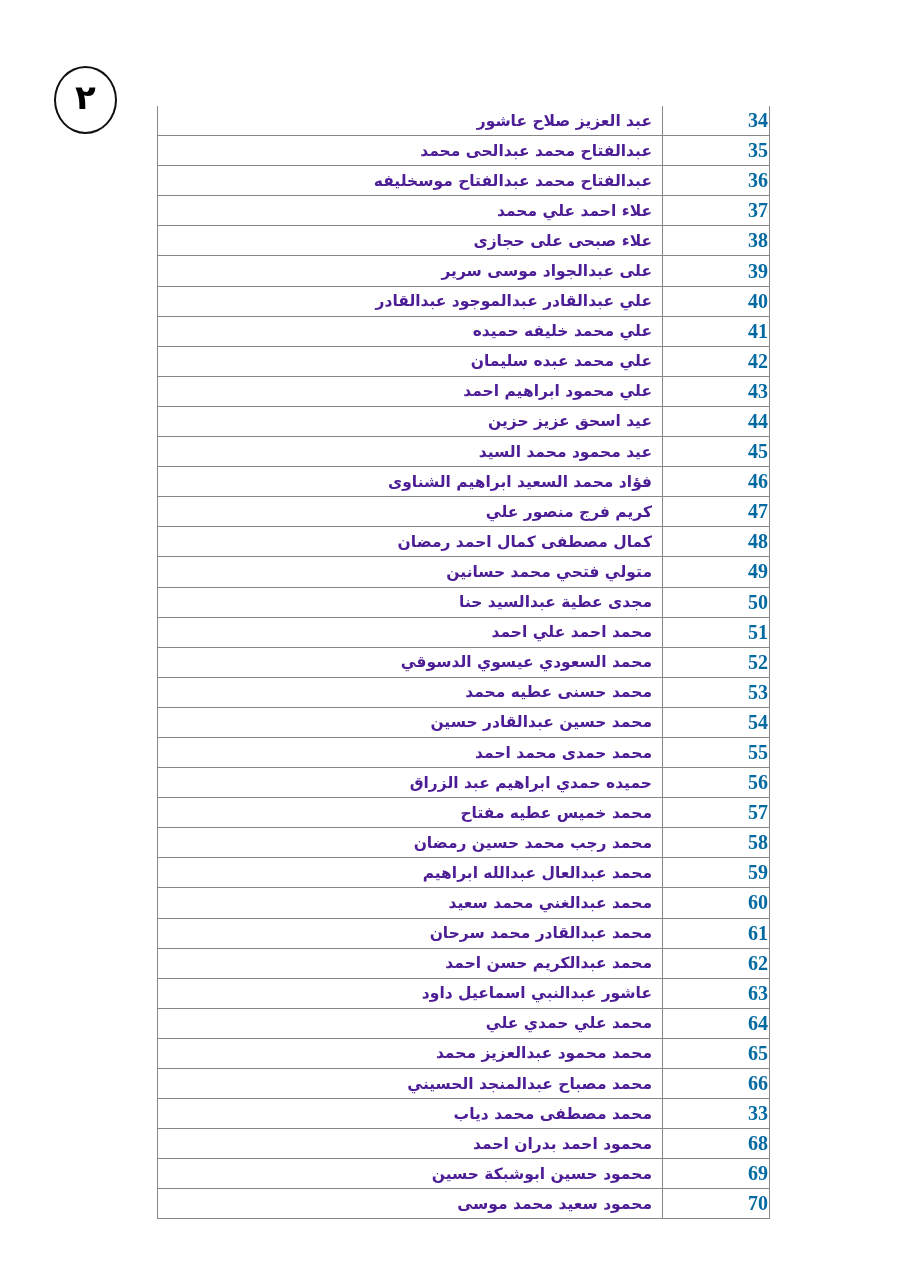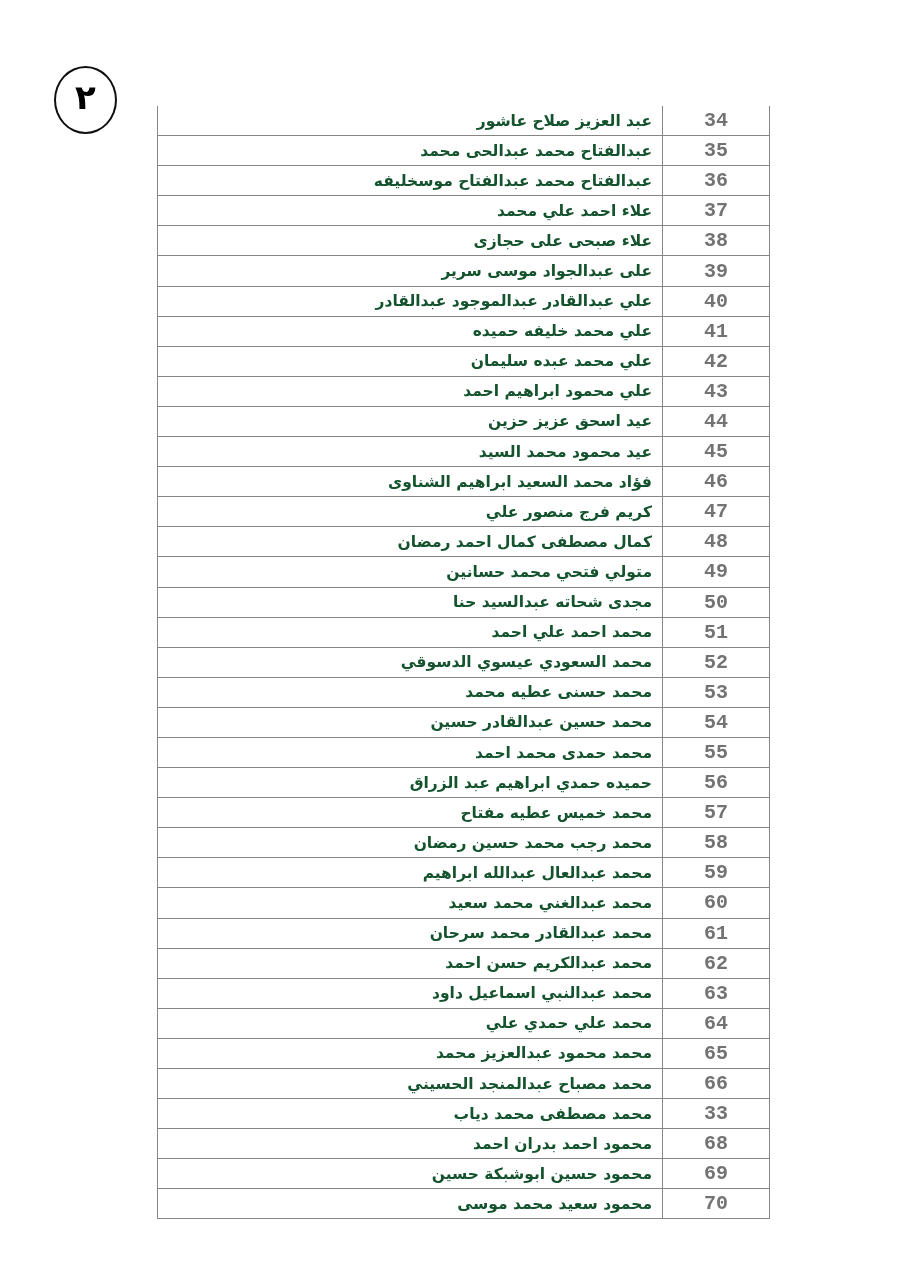--- a/index.html
+++ b/index.html
@@ -51,33 +51,33 @@
     height: 27.1px;
     overflow: hidden;
     white-space: nowrap;
   }
   
   table.names-table tr:first-child td {
     border-top: none;
   }
   td.num {
     width: 104px;
-    text-align: center;
+    text-align: right;
     font-weight: bold;
     font-size: 20px;
-    color: #737373;
-    font-family: Liberation Mono, monospace;
+    color: #0369a1;
+    font-family: Liberation Serif, serif;
   }
   td.name {
     text-align: right;
     padding-right: 10px;
     padding-left: 6px;
     font-weight: bold;
     font-size: 15.5px;
-    color: #14532d;
+    color: #4c1d95;
     font-family: "DejaVu Sans", sans-serif;
   }
 </style>
 </head>
 <body>
 
 <div class="page">
 
   <div class="page-number-badge">
     <span>٢</span>
@@ -144,21 +144,21 @@
         <tr>
           <td class="num">48</td>
           <td class="name">كمال مصطفى كمال احمد رمضان</td>
         </tr>
         <tr>
           <td class="num">49</td>
           <td class="name">متولي فتحي محمد حسانين</td>
         </tr>
         <tr>
           <td class="num">50</td>
-          <td class="name">مجدى شحاته عبدالسيد حنا</td>
+          <td class="name">مجدى عطية عبدالسيد حنا</td>
         </tr>
         <tr>
           <td class="num">51</td>
           <td class="name">محمد احمد علي احمد</td>
         </tr>
         <tr>
           <td class="num">52</td>
           <td class="name">محمد السعودي عيسوي الدسوقي</td>
         </tr>
         <tr>
@@ -196,21 +196,21 @@
         <tr>
           <td class="num">61</td>
           <td class="name">محمد عبدالقادر محمد سرحان</td>
         </tr>
         <tr>
           <td class="num">62</td>
           <td class="name">محمد عبدالكريم حسن احمد</td>
         </tr>
         <tr>
           <td class="num">63</td>
-          <td class="name">محمد عبدالنبي اسماعيل داود</td>
+          <td class="name">عاشور عبدالنبي اسماعيل داود</td>
         </tr>
         <tr>
           <td class="num">64</td>
           <td class="name">محمد علي حمدي علي</td>
         </tr>
         <tr>
           <td class="num">65</td>
           <td class="name">محمد محمود عبدالعزيز محمد</td>
         </tr>
         <tr>

